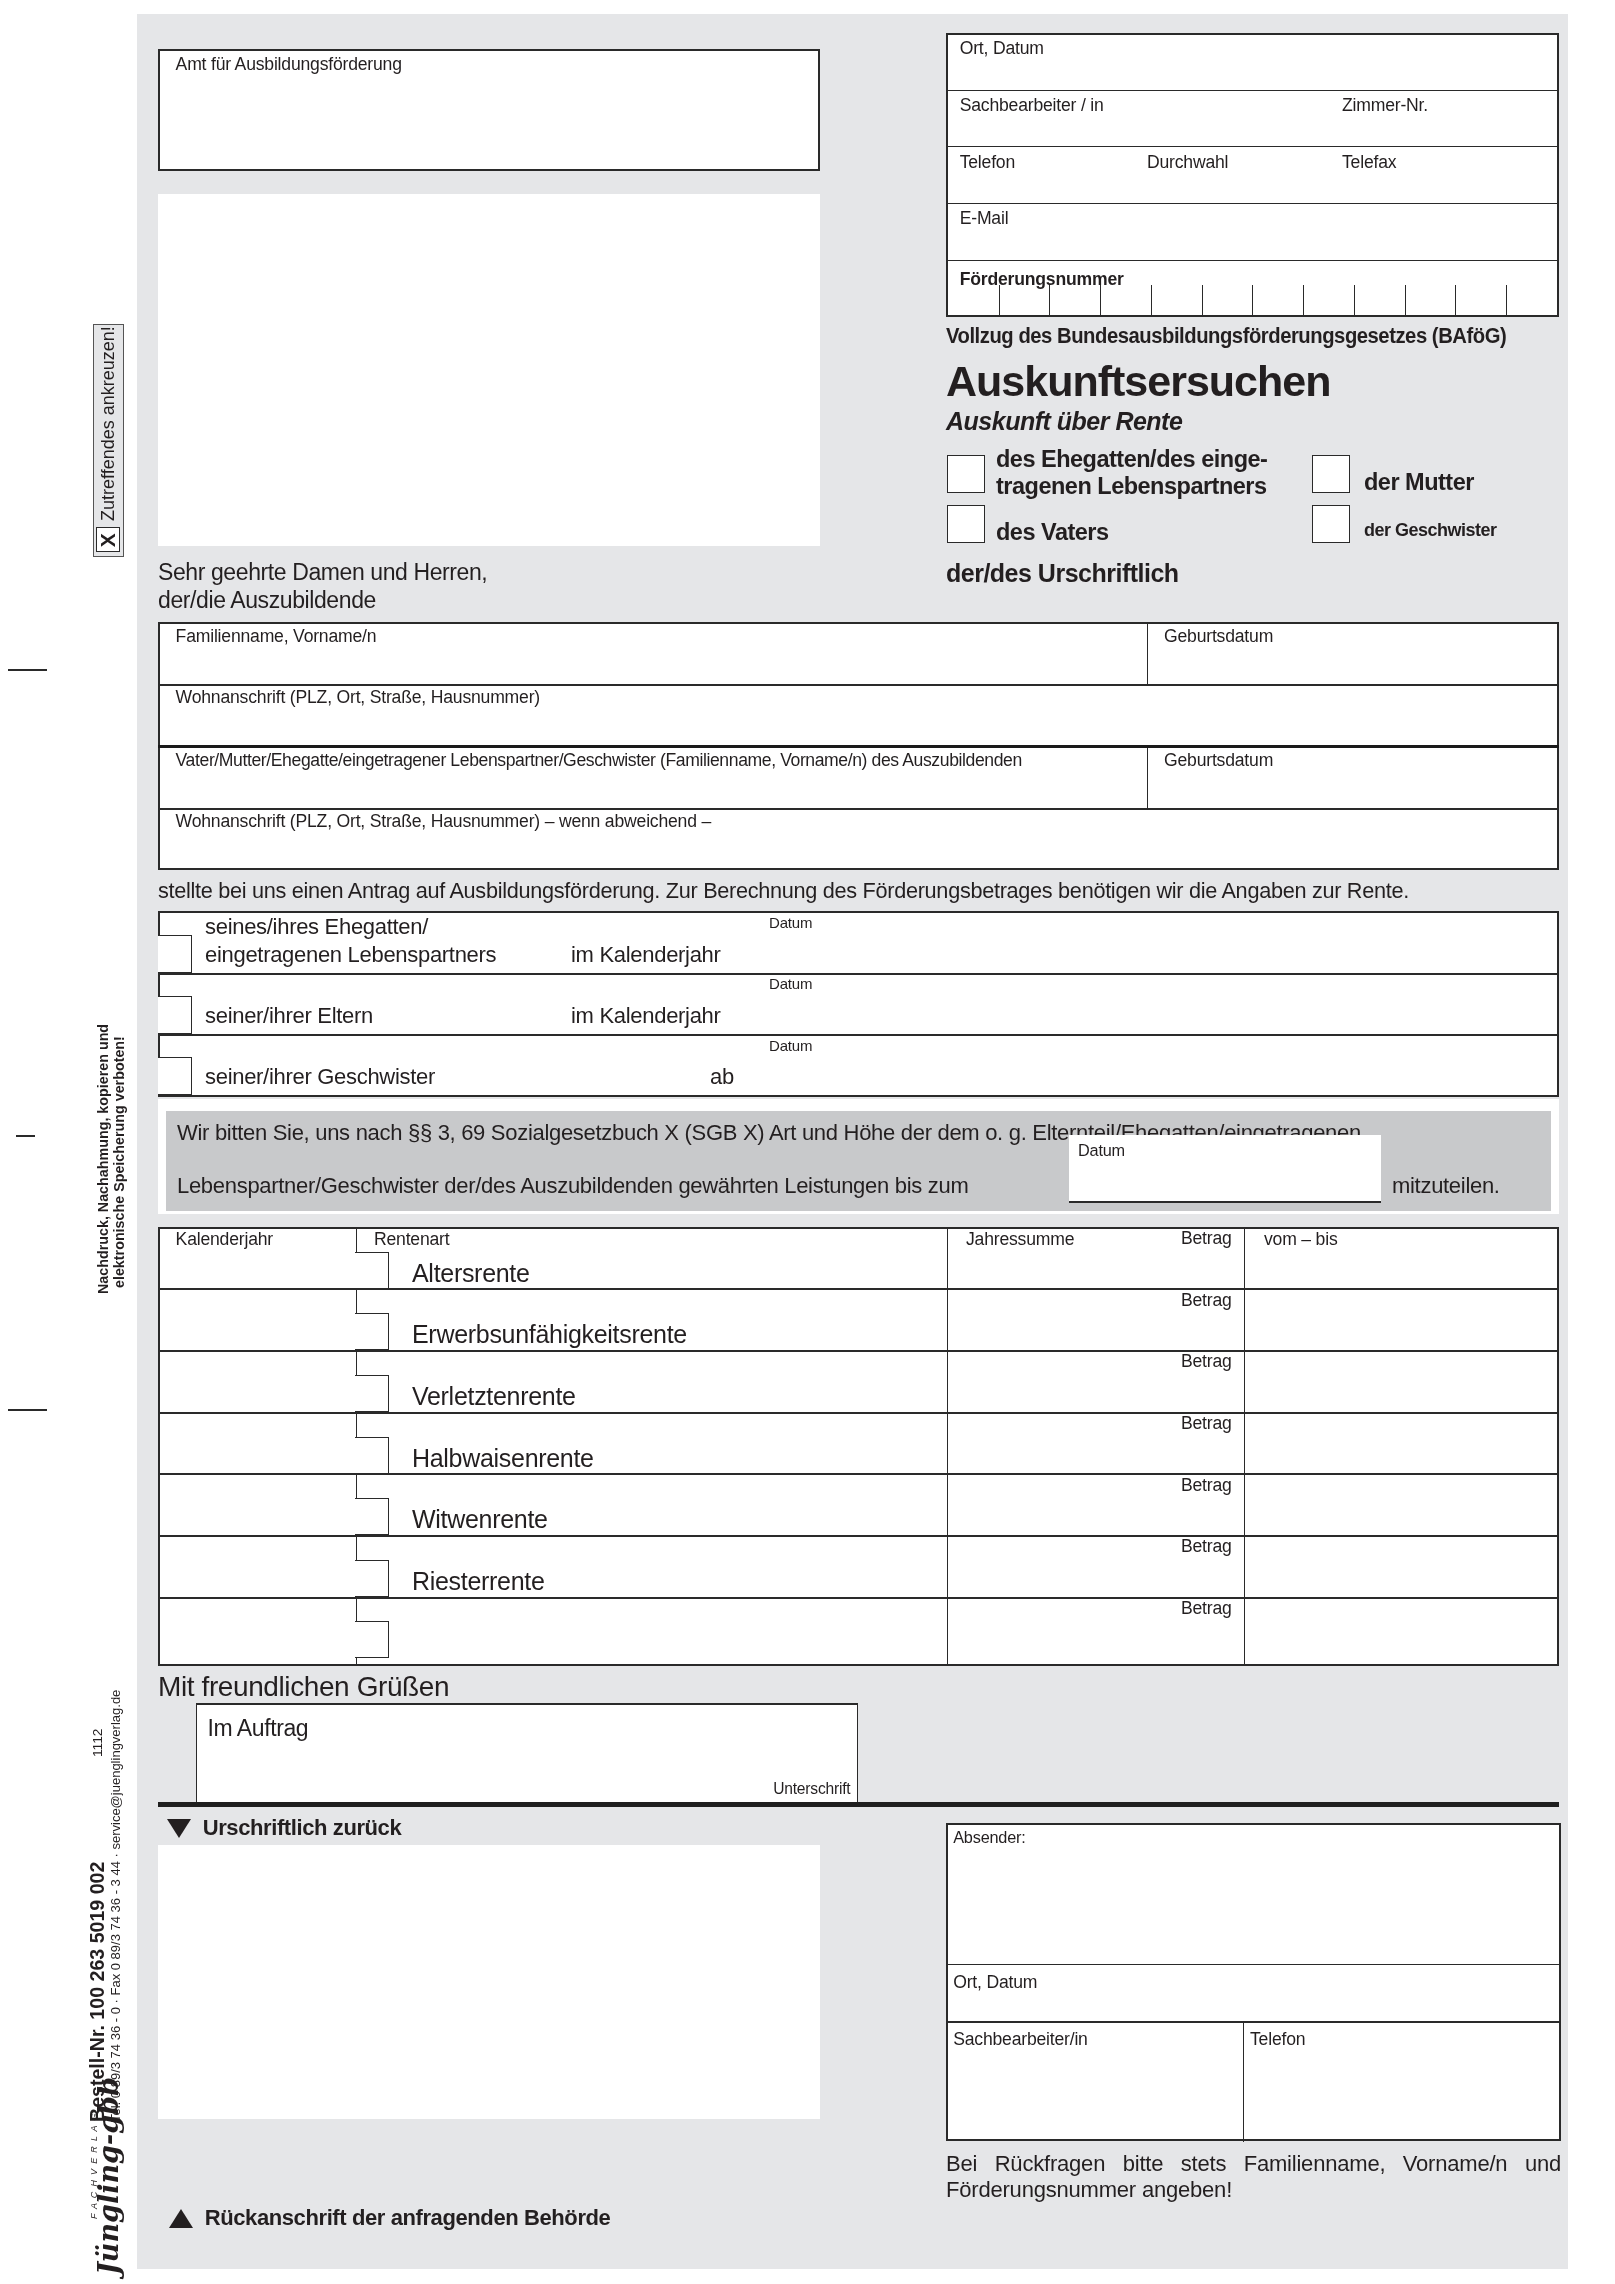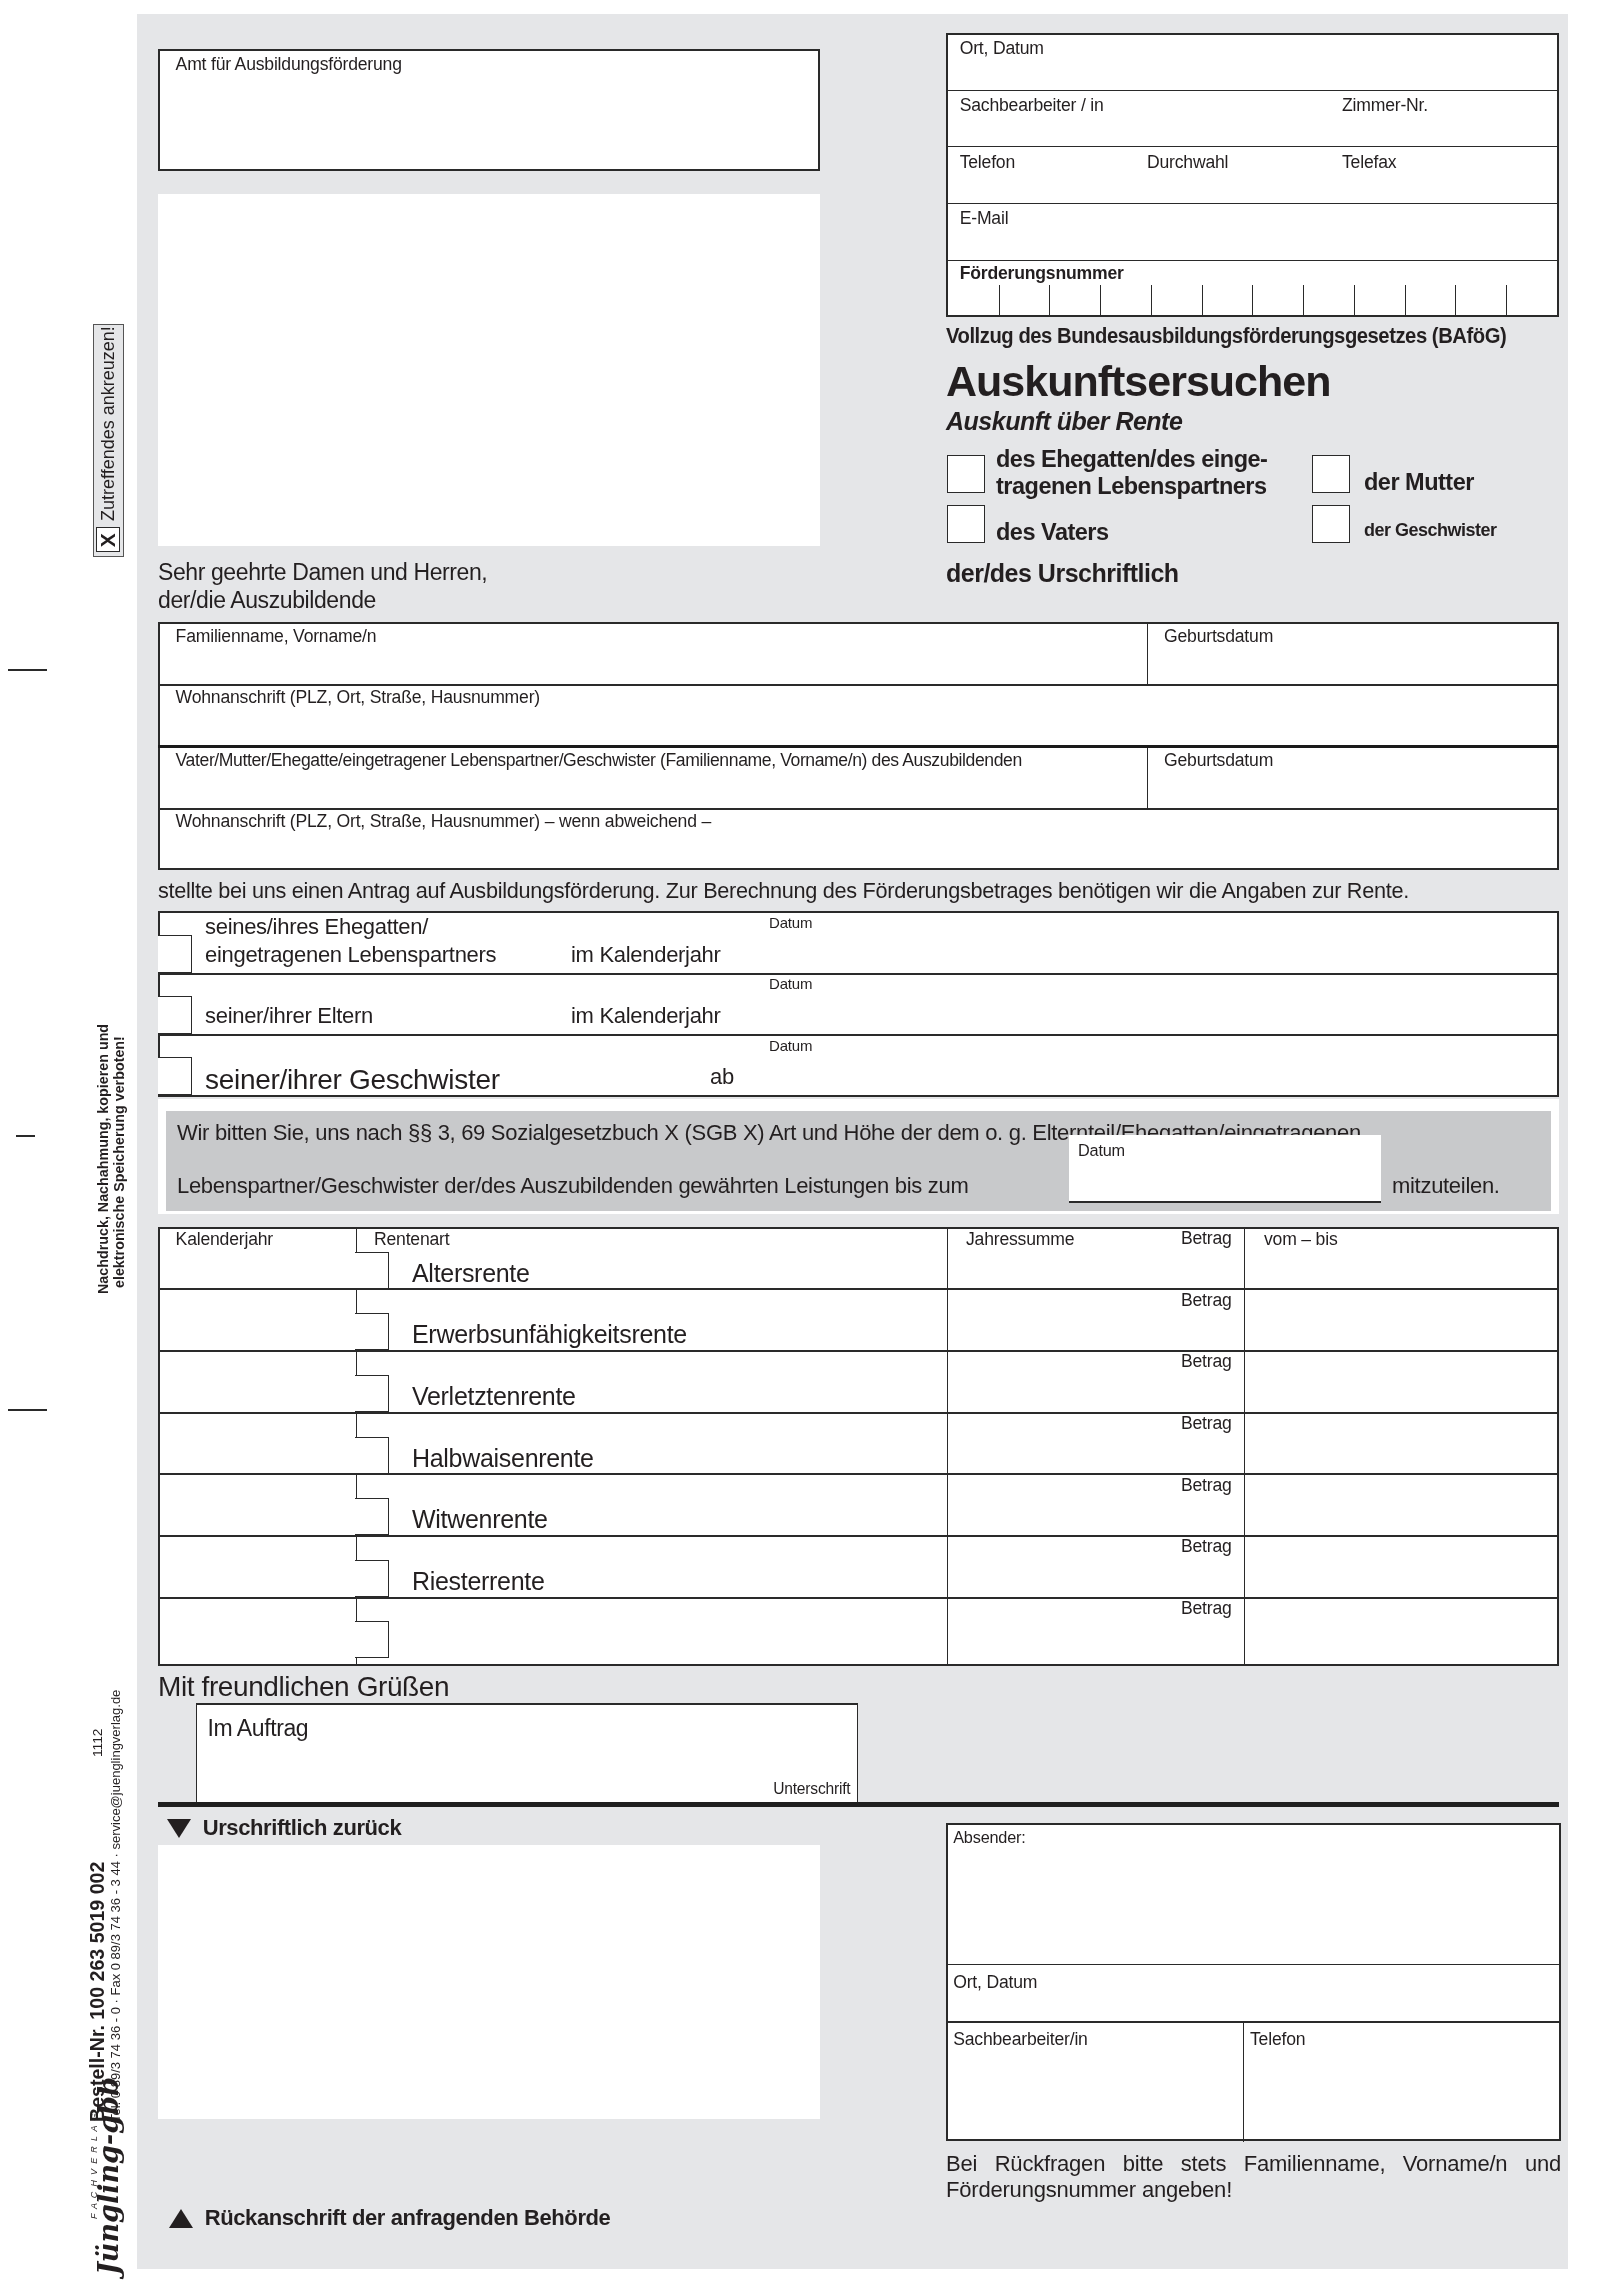--- a/index.html
+++ b/index.html
@@ -57,21 +57,21 @@
   <div class="hline-thin" style="left:-2px; top:55px; width:613px;"></div>
   <span class="lbl" style="left:11.7px; top:62px;">Sachbearbeiter / in</span>
   <span class="lbl" style="left:394px; top:62px;">Zimmer-Nr.</span>
   <div class="hline-thin" style="left:-2px; top:111px; width:613px;"></div>
   <span class="lbl" style="left:11.7px; top:119px;">Telefon</span>
   <span class="lbl" style="left:199px; top:119px;">Durchwahl</span>
   <span class="lbl" style="left:394px; top:119px;">Telefax</span>
   <div class="hline-thin" style="left:-2px; top:168px; width:613px;"></div>
   <span class="lbl" style="left:11.7px; top:175px;">E-Mail</span>
   <div class="hline-thin" style="left:-2px; top:225px; width:613px;"></div>
-  <span class="lbl bold" style="left:11.7px; top:230px;">Förderungsnummer</span>
+  <span class="lbl bold" style="left:11.7px; top:236px;">Förderungsnummer</span>
   <div id="fn-cells" class="abs" style="left:0; top:250px; width:609px; height:31px;">
       <div class="vline" style="left: 51px; top: 0px; height: 31px;"></div>
       <div class="vline" style="left: 101px; top: 0px; height: 31px;"></div>
       <div class="vline" style="left: 152px; top: 0px; height: 31px;"></div>
       <div class="vline" style="left: 203px; top: 0px; height: 31px;"></div>
       <div class="vline" style="left: 254px; top: 0px; height: 31px;"></div>
       <div class="vline" style="left: 304px; top: 0px; height: 31px;"></div>
       <div class="vline" style="left: 355px; top: 0px; height: 31px;"></div>
       <div class="vline" style="left: 406px; top: 0px; height: 31px;"></div>
       <div class="vline" style="left: 457px; top: 0px; height: 31px;"></div>
@@ -130,21 +130,21 @@
     <div class="lbl-s" style="font-size: 15px; left: 769px; top: 915px;">Datum</div>
     <div class="abs" style="left: 769px; top: 931px; width: 782px; height: 38px;"></div>
     <div class="cb-s" style="left: 158px; top: 996px;"></div>
     <div class="lbl" style="font-size: 22px; letter-spacing: -0.3px; left: 205px; top: 978px;"></div>
     <div class="lbl" style="font-size: 22px; letter-spacing: -0.3px; left: 205px; top: 1005px;">seiner/ihrer Eltern</div>
     <div class="lbl" style="font-size: 22px; letter-spacing: -0.3px; left: 571px; top: 1005px;">im Kalenderjahr</div>
     <div class="lbl-s" style="font-size: 15px; left: 769px; top: 976px;">Datum</div>
     <div class="abs" style="left: 769px; top: 992px; width: 782px; height: 38px;"></div>
     <div class="cb-s" style="left: 158px; top: 1057px;"></div>
     <div class="lbl" style="font-size: 22px; letter-spacing: -0.3px; left: 205px; top: 1039px;"></div>
-    <div class="lbl" style="font-size: 28px; letter-spacing: -0.3px; left: 205px; top: 1066px;">seiner/ihrer Geschwister</div>
+    <div class="lbl" style="font-size: 22px; letter-spacing: -0.3px; left: 205px; top: 1066px;">seiner/ihrer Geschwister</div>
     <div class="lbl" style="font-size: 22px; letter-spacing: -0.3px; left: 710px; top: 1066px;">ab</div>
     <div class="lbl-s" style="font-size: 15px; left: 769px; top: 1038px;">Datum</div>
     <div class="abs" style="left: 769px; top: 1053px; width: 782px; height: 38px;"></div>
   </div>
 
 <div class="abs white" style="left:158px; top:1099px; width:1401px; height:115px;"></div>
 <div class="abs" style="left:166px; top:1111px; width:1385px; height:100px; background:#c8c9cb;"></div>
 <div class="lbl" style="left:177px; top:1122px; font-size:22px; letter-spacing:-0.3px;">Wir bitten Sie, uns nach §§ 3, 69 Sozialgesetzbuch X (SGB X) Art und Höhe der dem o. g. Elternteil/Ehegatten/eingetragenen</div>
 <div class="lbl" style="left:177px; top:1175px; font-size:22px; letter-spacing:-0.3px;">Lebenspartner/Geschwister der/des Auszubildenden gewährten Leistungen bis zum</div>
 <div class="abs white" style="left:1069px; top:1135px; width:312px; height:68px; border-bottom:2px solid #2a2a2a;">

